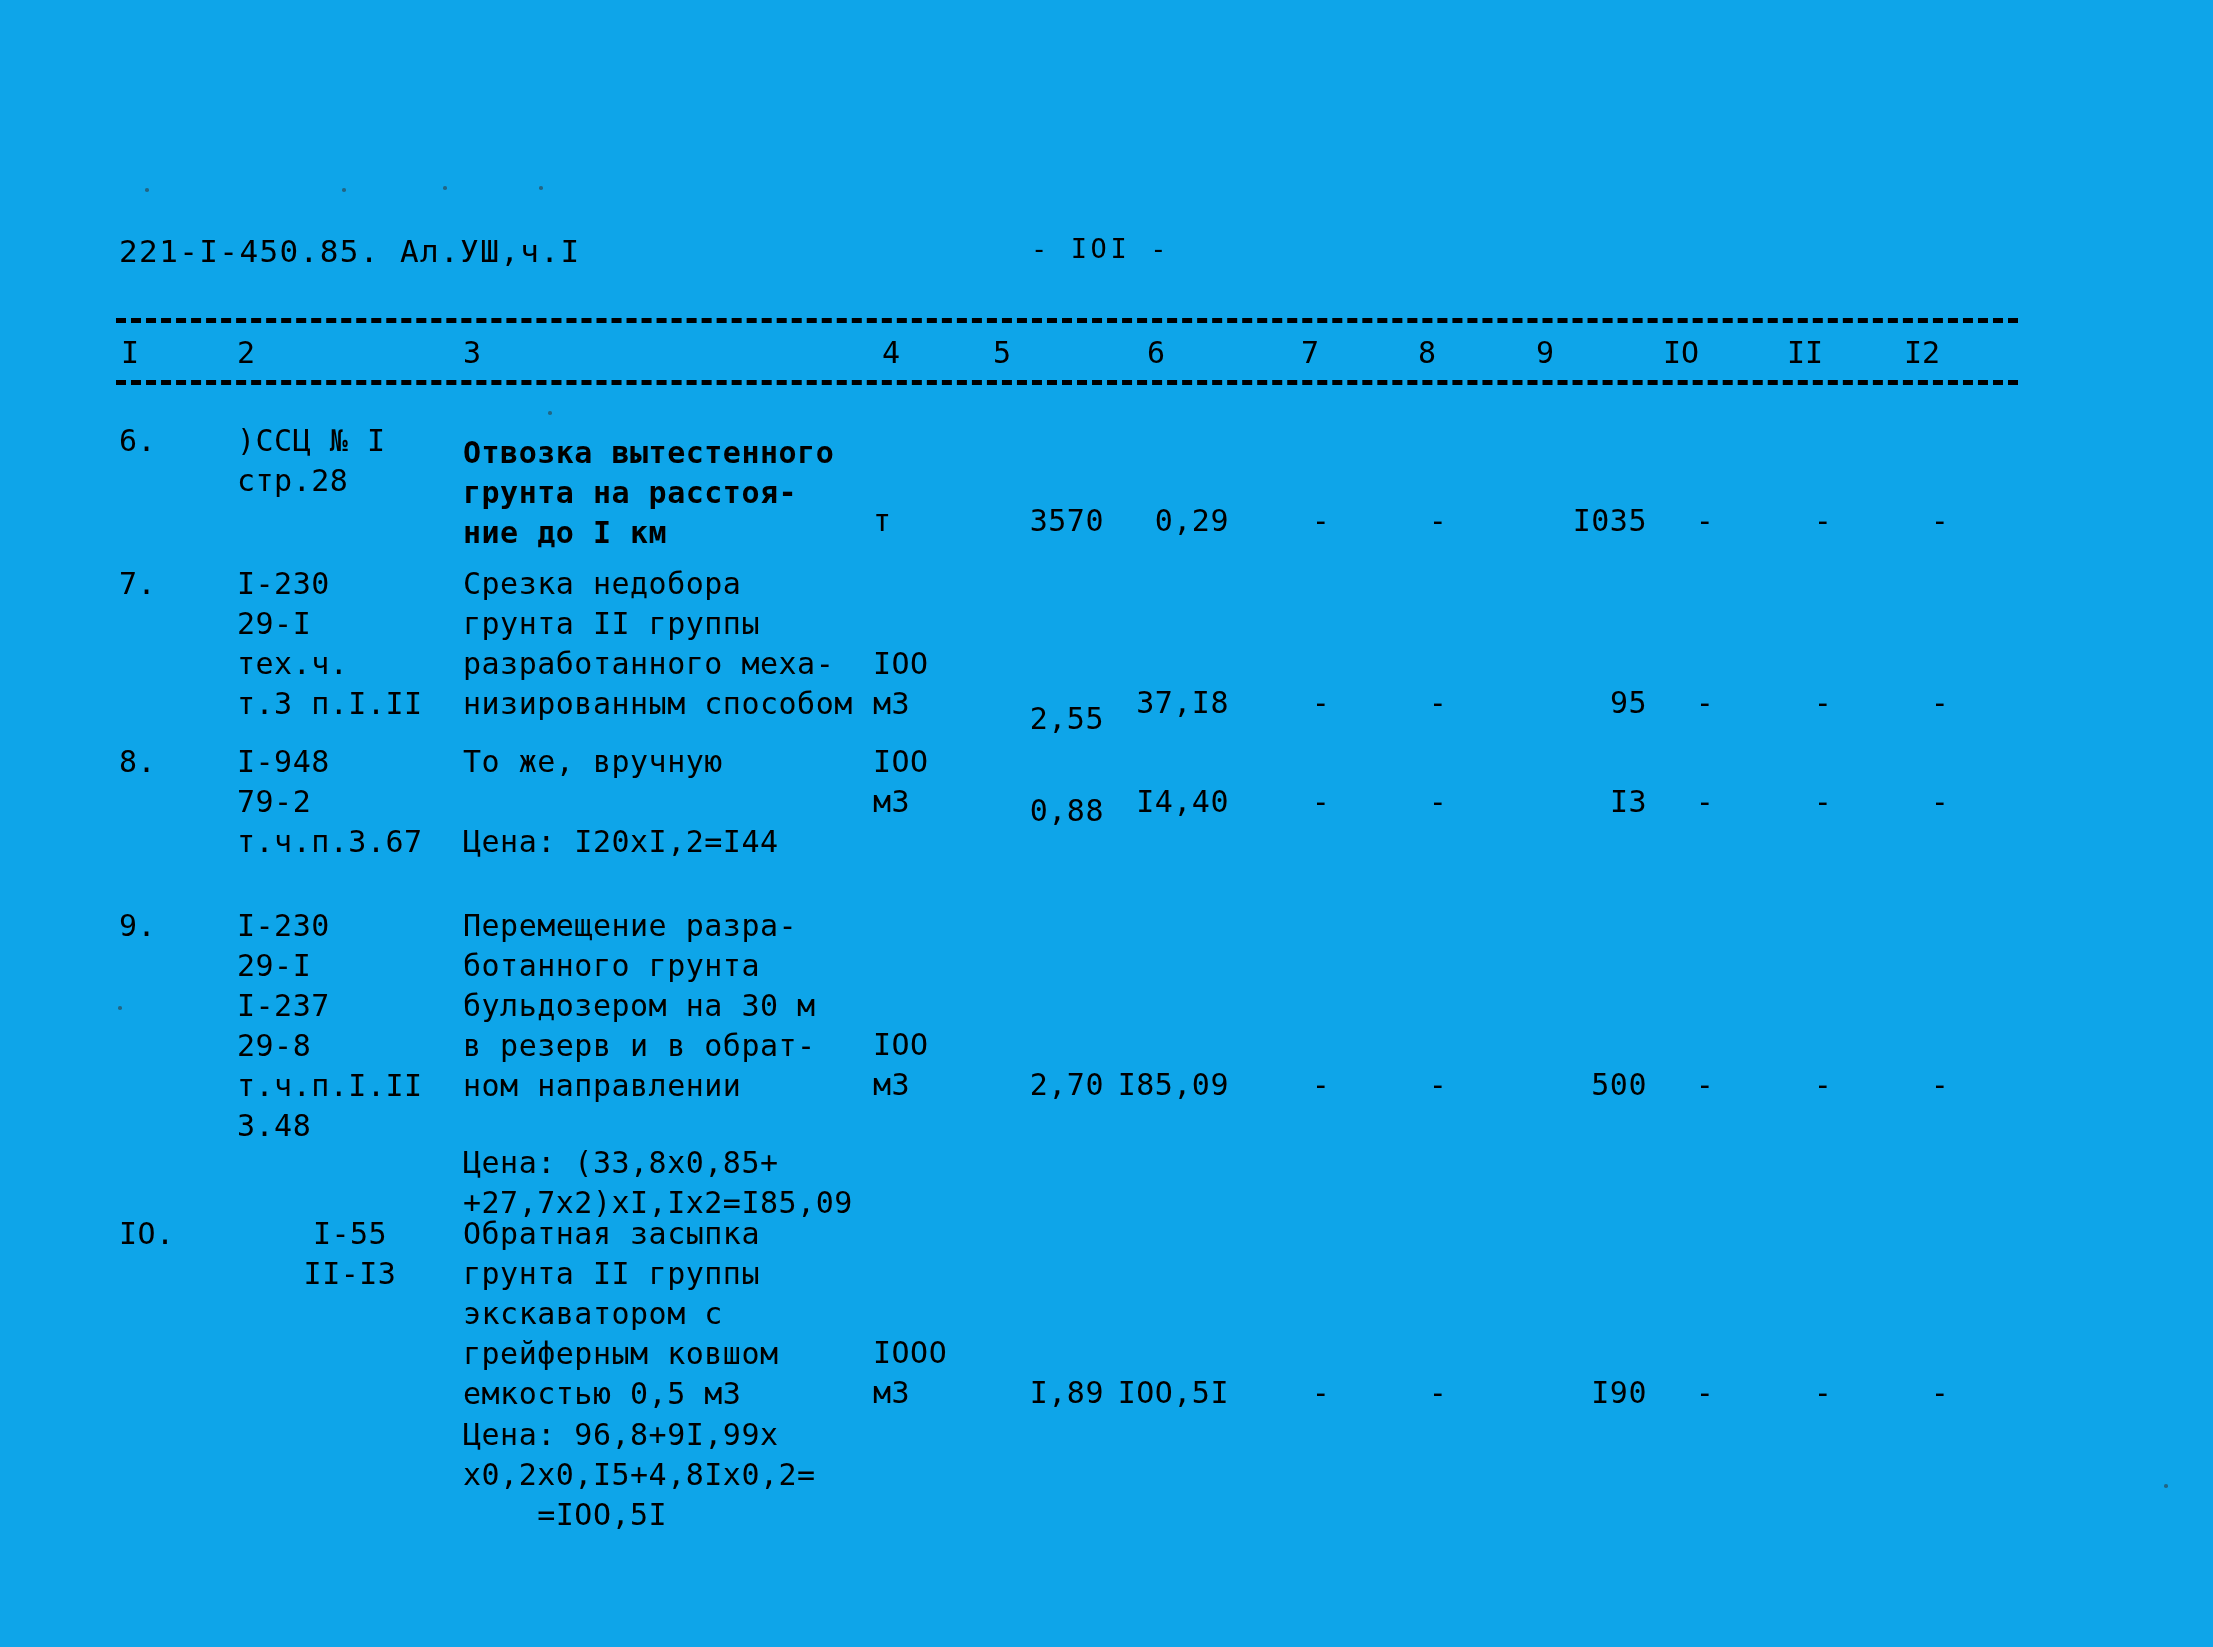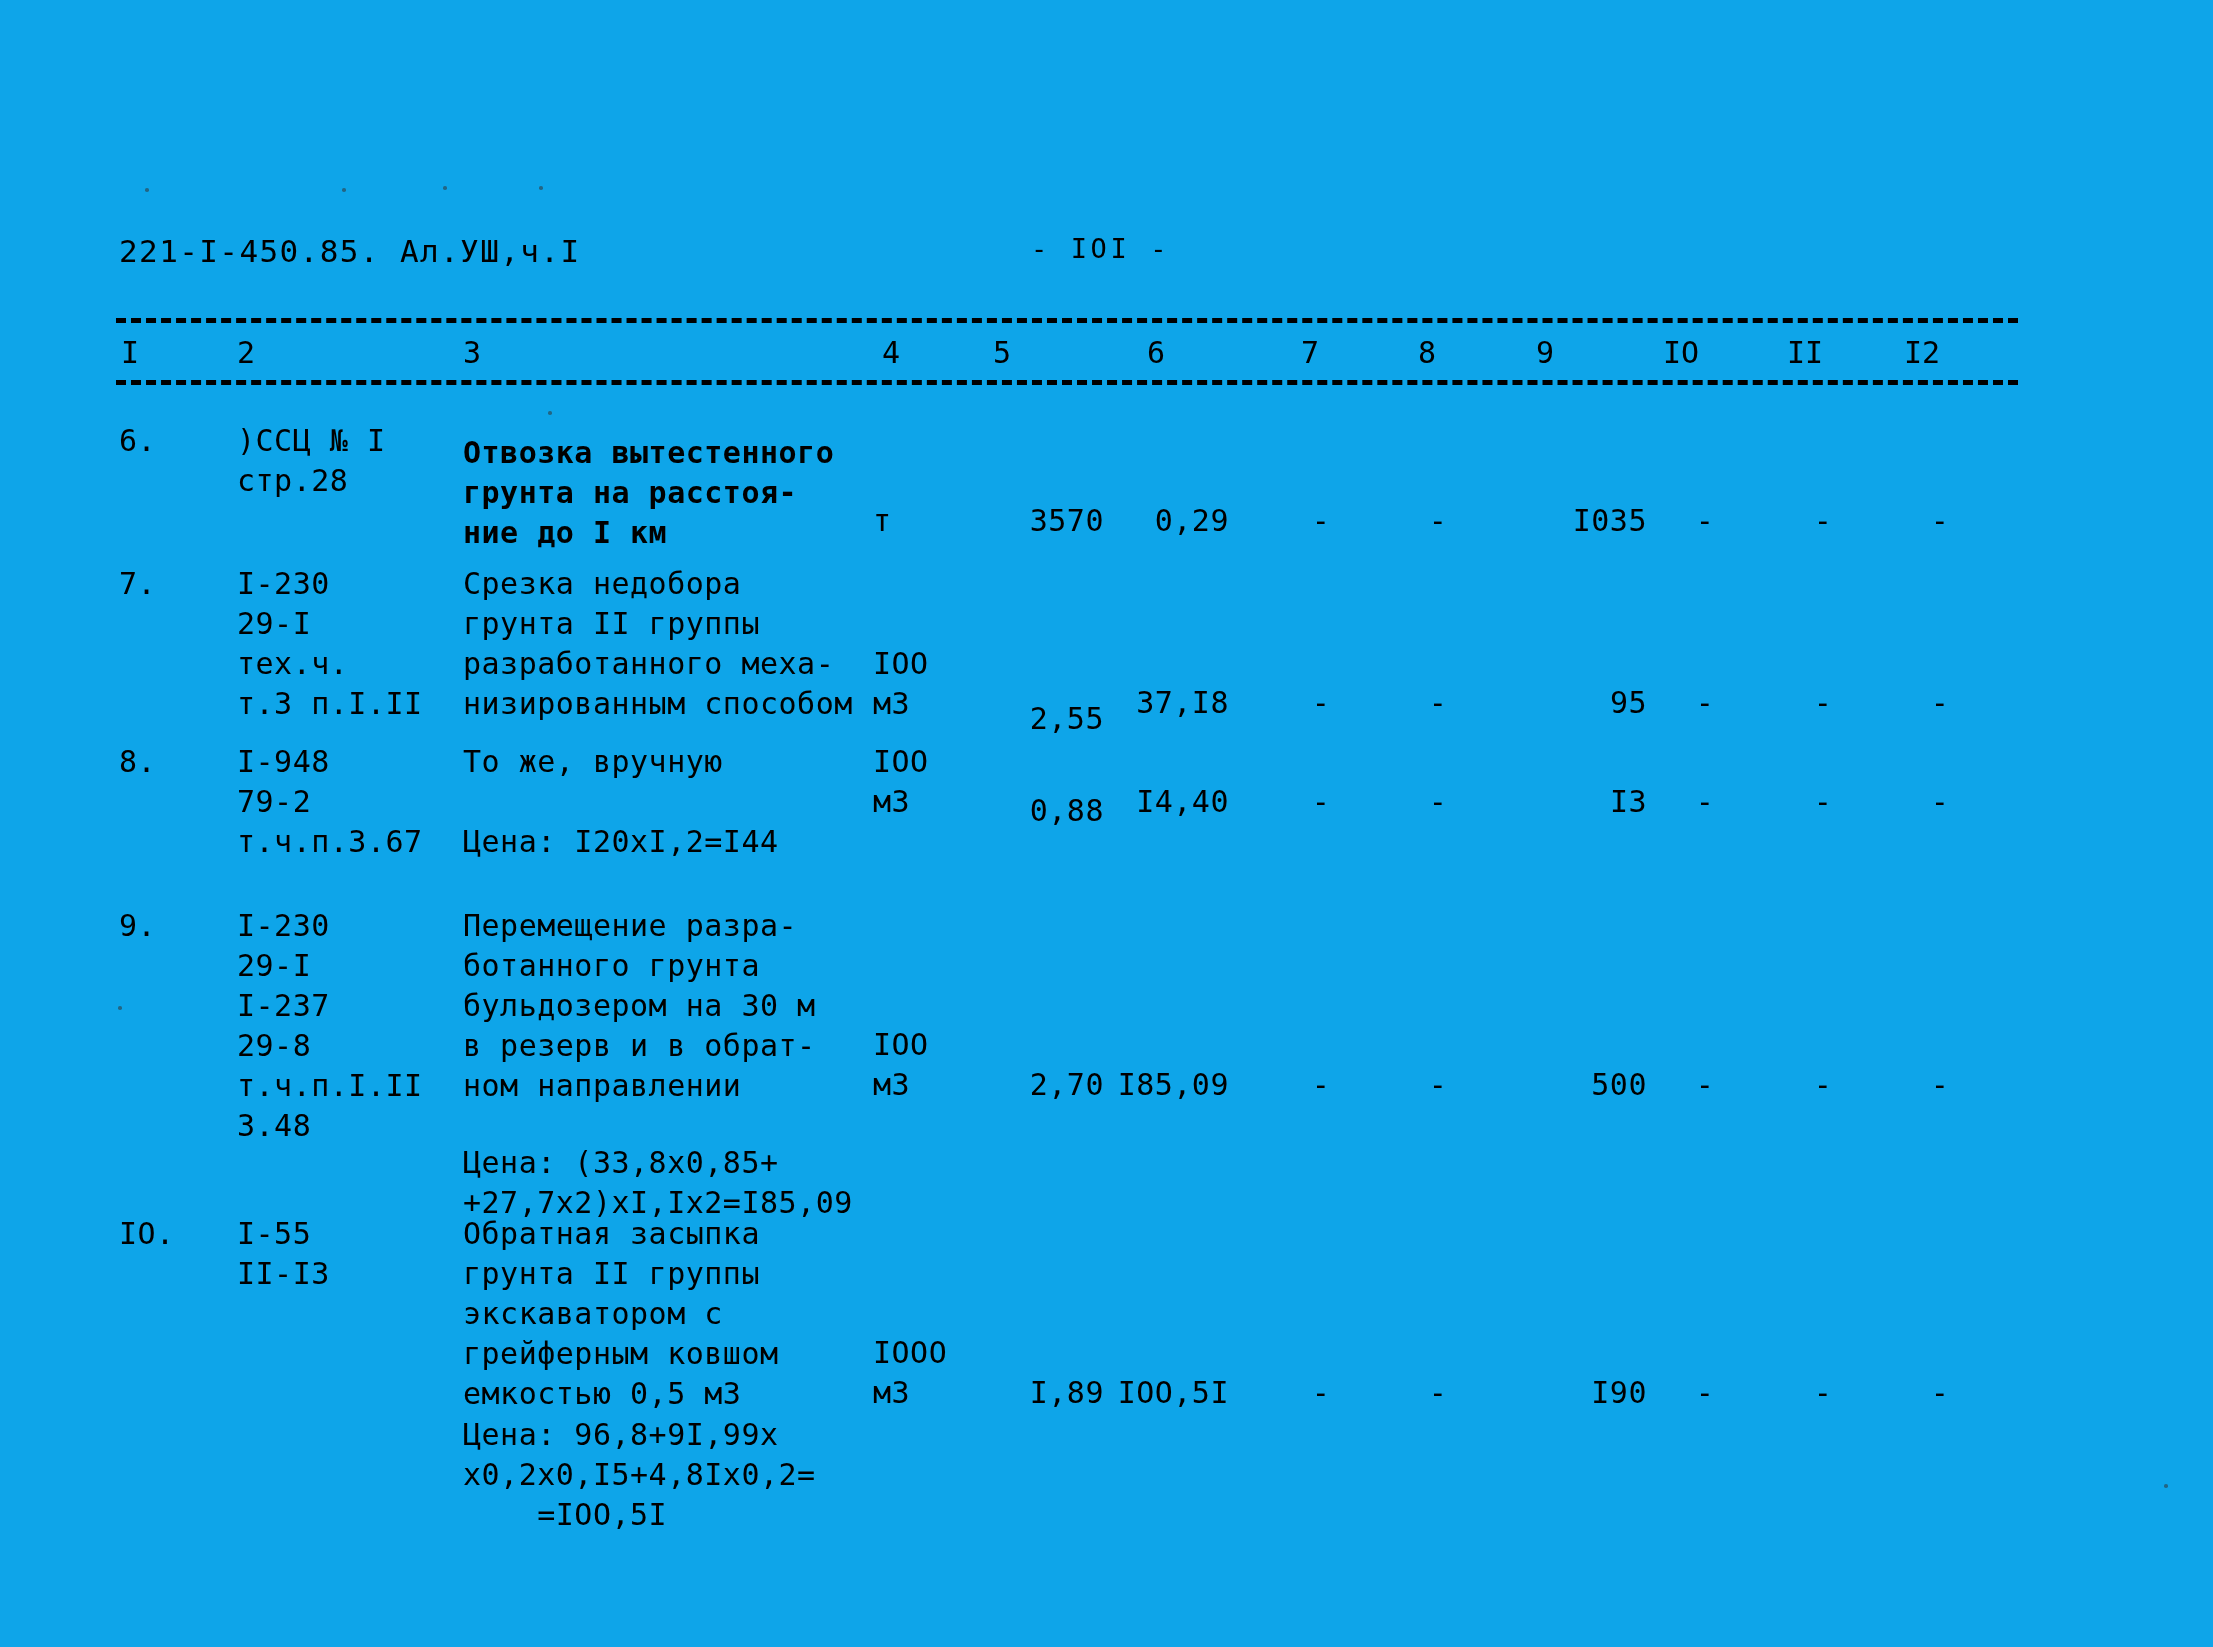--- a/index.html
+++ b/index.html
@@ -219,21 +219,21 @@
     <div class="cell c9" style="top:159px;">500</div>
     <div class="cell c10" style="top:159px;">-</div>
     <div class="cell c11" style="top:159px;">-</div>
     <div class="cell c12" style="top:159px;">-</div>
     <div class="note" style="top:237px;">Цена: (33,8x0,85+
 +27,7x2)xI,Ix2=I85,09</div>
   </div>
 
   <div class="row" style="top:1214px;">
     <div class="cell c-num" style="top:0px;">IO.</div>
-    <div class="cell c-code" style="top:0px;">I-55
+    <div class="cell c-code" style="top:0px;text-align:center;">I-55
 II-I3</div>
     <div class="cell c-desc" style="top:0px;">Обратная засыпка
 грунта II группы
 экскаватором с
 грейферным ковшом
 емкостью 0,5 м3</div>
     <div class="cell c-unit" style="top:119px;">IOOO
 м3</div>
     <div class="cell c5" style="top:159px;">I,89</div>
     <div class="cell c6" style="top:159px;">IOO,5I</div>

